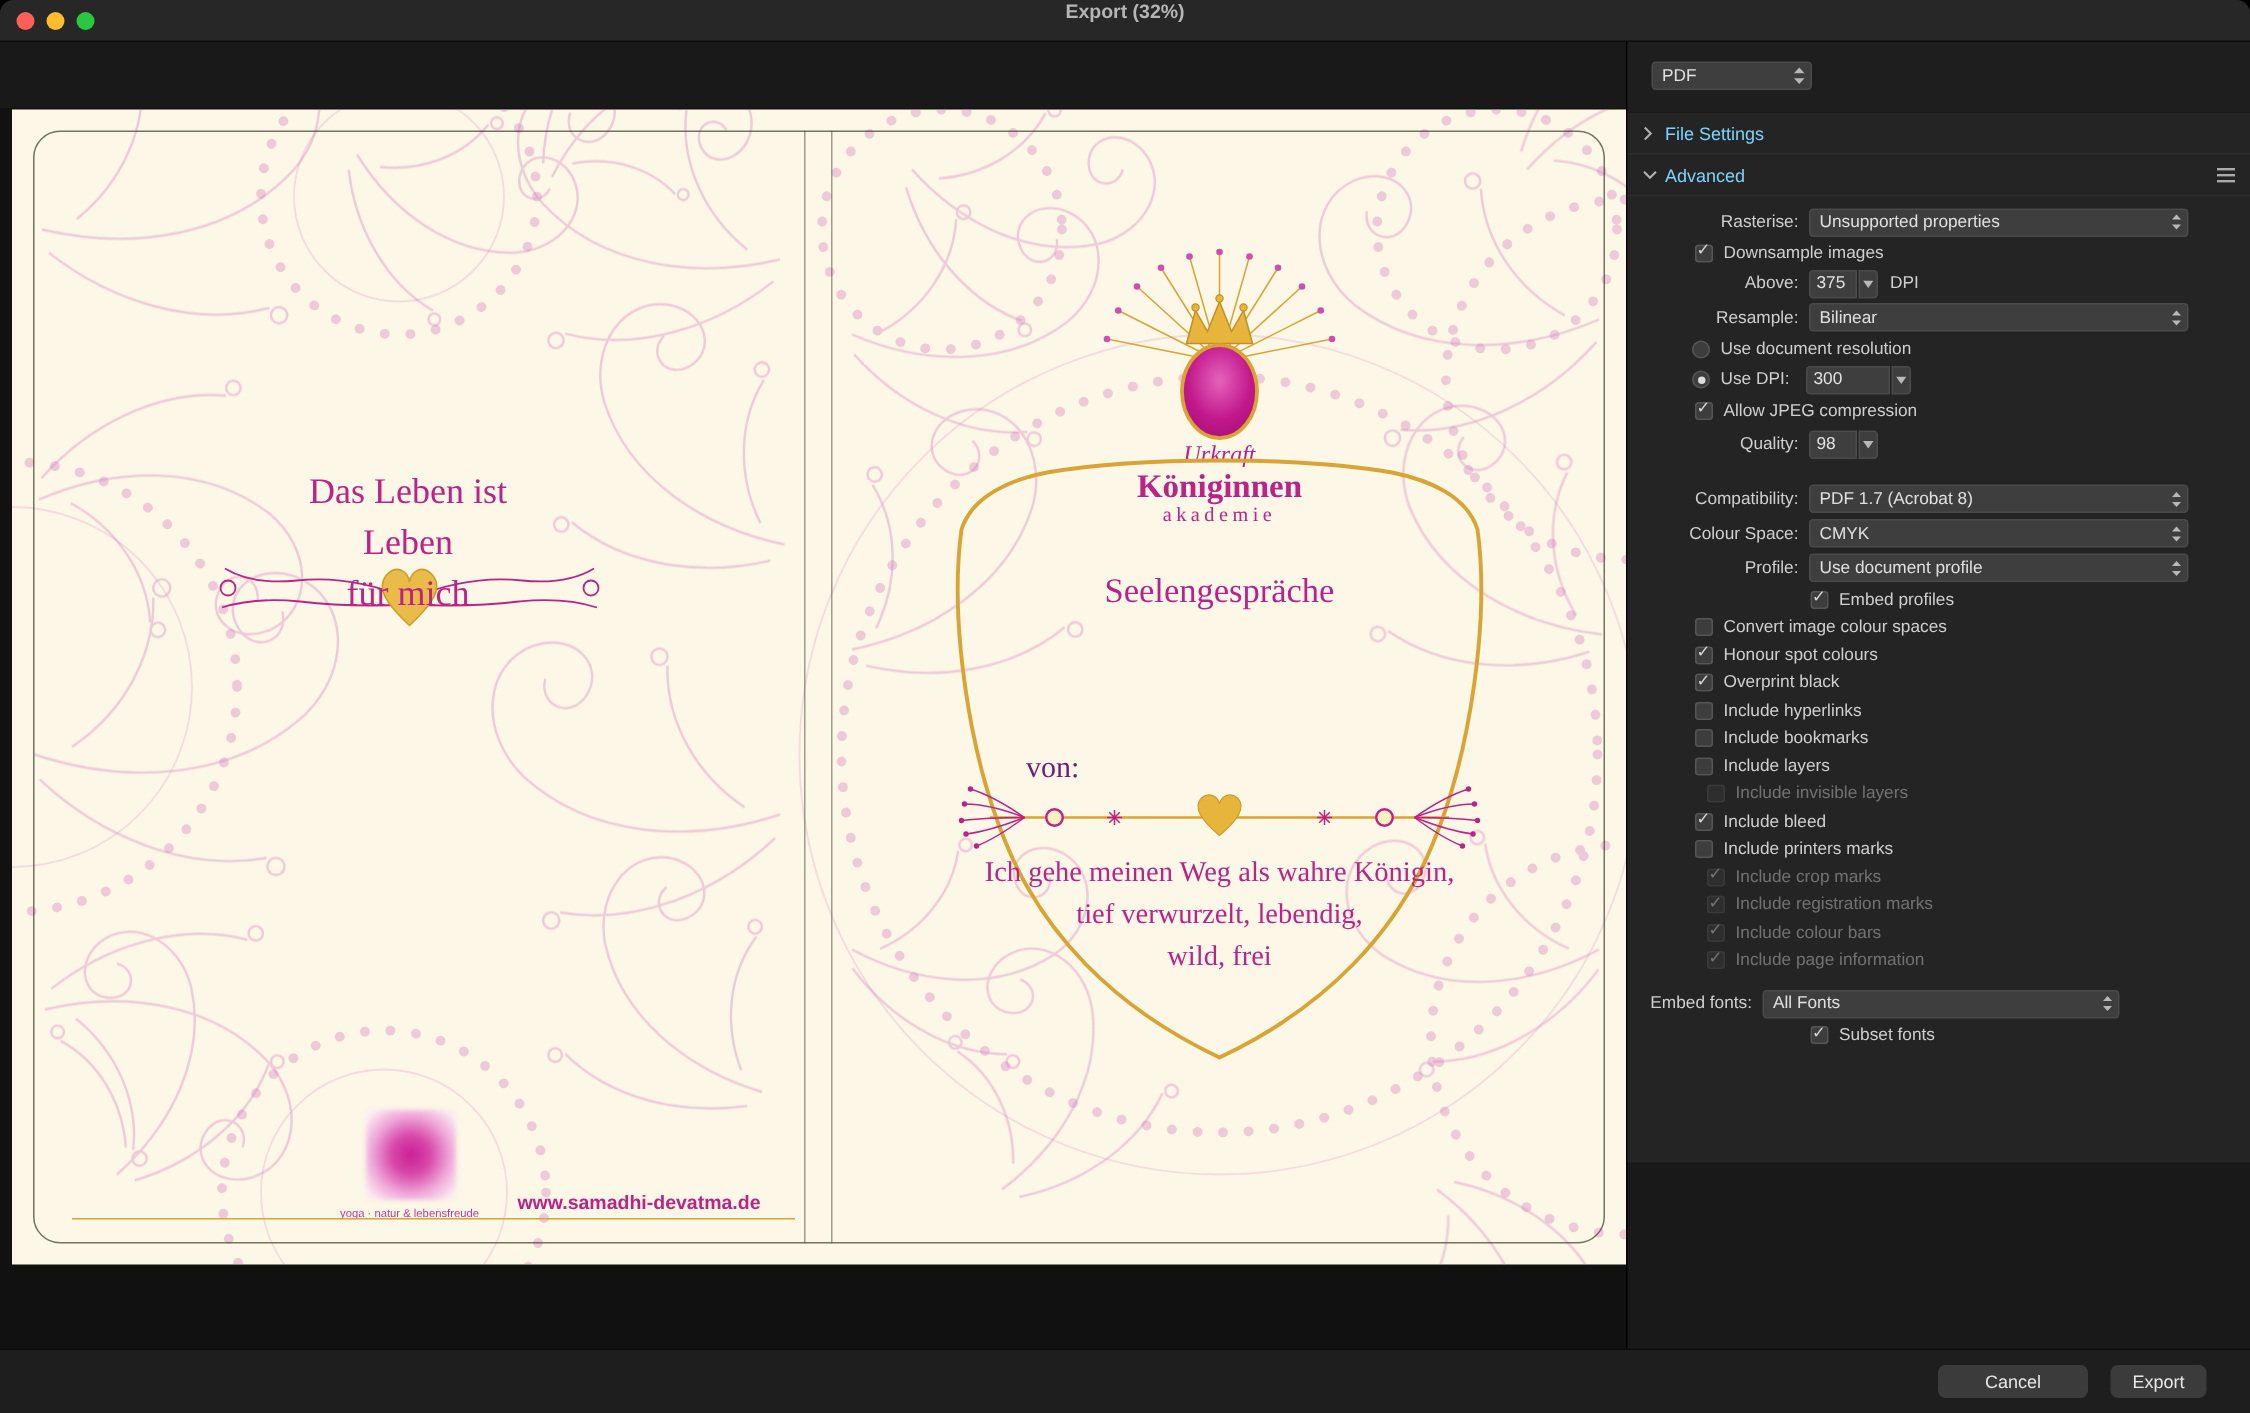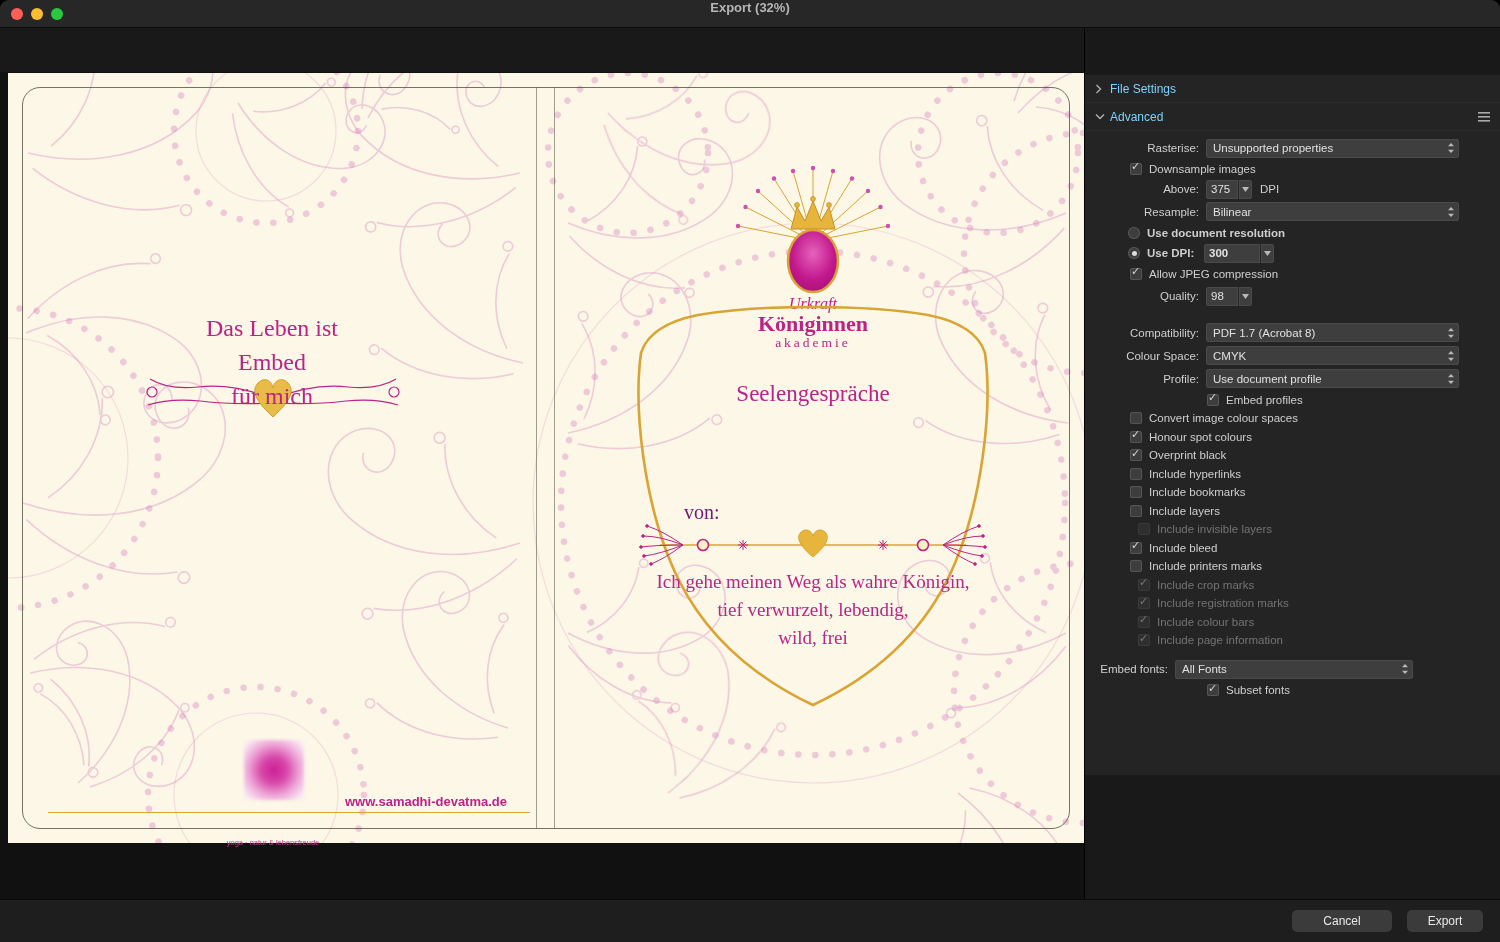--- a/index.html
+++ b/index.html
@@ -18,21 +18,21 @@
   .preview .topstrip{position:absolute;top:0;left:0;right:0;height:44px;background:#191919;}
   .document{position:absolute;left:8px;top:45px;width:1076px;height:770px;background:#fcf7e6;}
   .outline{position:absolute;left:14px;top:14px;right:14px;bottom:14px;border:1px solid rgba(70,70,52,.75);border-radius:18px;}
   .spine{position:absolute;top:14px;bottom:14px;width:1px;background:rgba(95,95,82,.6);}
   .spine.s1{left:528px}.spine.s2{left:546px}
   .ornaments{position:absolute;left:0;top:0;}
 
   .left-title{position:absolute;left:0;top:238px;width:528px;text-align:center;font-family:"Liberation Serif",serif;font-size:24px;line-height:34px;color:#bc2386;}
   .heart-orn{position:absolute;left:130px;top:292px;}
   .logo-blob{position:absolute;left:236px;top:667px;width:60px;height:60px;background:radial-gradient(circle,#cb1f96 0%,#d747a9 30%,#efa9d9 62%,#f9e8f3 88%,rgba(249,232,243,0) 100%);filter:blur(1.5px);}
-  .logo-tag{position:absolute;left:195px;top:731px;width:140px;text-align:center;font-size:7.5px;color:#c23b92;margin-top:34px;}
+  .logo-tag{position:absolute;left:195px;top:731px;width:140px;text-align:center;font-size:7.5px;color:#c23b92;}
   .goldline{position:absolute;left:40px;top:739px;width:482px;border-top:1.6px solid #d8a434;}
   .website{position:absolute;left:298px;top:721px;width:240px;text-align:center;font-size:13px;font-weight:bold;color:#bc2386;}
 
   .emblem{position:absolute;left:695px;top:88px;}
   .brand{position:absolute;left:695px;top:222px;width:220px;text-align:center;color:#bc2386;font-family:"Liberation Serif",serif;}
   .brand .b1{font-size:16px;font-style:italic;line-height:17px;}
   .brand .b2{font-size:22px;font-weight:bold;line-height:23px;}
   .brand .b3{font-size:13.5px;letter-spacing:3px;line-height:16px;}
   .shield-svg{position:absolute;left:615px;top:228px;}
   .shield-title{position:absolute;left:545px;top:308px;width:520px;text-align:center;font-family:"Liberation Serif",serif;font-size:23px;color:#b7238c;}
@@ -64,32 +64,32 @@
   .w30{width:32px}.w56{width:56px}
   .arrowbox{width:13px;height:19px;margin-left:1px;background:#3e3e3e;border-radius:0 3px 3px 0;box-shadow:inset 0 0 0 1px #4a4a4a;display:flex;align-items:center;justify-content:center;box-sizing:border-box;}
   .unit{margin-left:8px;color:#cfcfcf;}
 
   .check-row{display:flex;align-items:center;height:18.5px;padding-left:45px;}
   .check-row.h19{height:19px}.check-row.h21{height:21px}
   .check-row.ind1{padding-left:53px}
   .check-row.ind2{padding-left:122px}
   .checkbox{width:12px;height:12px;background:#3d3d3d;box-shadow:inset 0 0 0 1px #565656;border-radius:2.5px;margin-right:7px;position:relative;flex:none;}
   .checkbox.on::after{content:"\2713";position:absolute;left:1px;top:-2.5px;font-size:11px;color:#d8d8d8;}
-  .radio-row{display:flex;align-items:center;height:20px;padding-left:43px;font-weight:bold;}
+  .radio-row{display:flex;align-items:center;height:20px;padding-left:43px;}
   .radio{width:12px;height:12px;background:#3d3d3d;box-shadow:inset 0 0 0 1px #565656;border-radius:50%;margin-right:7px;position:relative;flex:none;}
   .radio.on::after{content:"";position:absolute;left:3.5px;top:3.5px;width:5px;height:5px;border-radius:50%;background:#dddddd;}
   .rl{width:57px;}
   .dim{opacity:.45;}
   .gap13{height:13px}.gap8{height:8px}
 
   
   .footerbar{position:absolute;left:0;right:0;bottom:0;height:42px;background:#1e1e1e;border-top:1px solid #0b0b0b;}
   .btn{position:absolute;top:10px;height:22px;background:#3b3b3b;border:none;border-radius:5px;color:#e8e8e8;font-size:12px;font-family:inherit;cursor:default;}
   .btn.cancel{left:1292px;width:100px;}
-  .btn.export{left:1407px;width:76px;}
+  .btn.export{left:1407px;width:64px;}
 </style>
 </head>
 <body>
 
 <div class="window">
 
   <div class="titlebar">
     <div class="traffic">
       <span class="tl red"></span>
       <span class="tl yellow"></span>
@@ -165,21 +165,21 @@
           <path d="M135,34 Q175,18 210,22 Q240,25 258,14"></path>
           <path d="M135,38 Q175,40 208,36 Q238,33 260,40"></path>
           <circle cx="14" cy="27" r="5"></circle>
           <circle cx="256" cy="27" r="5"></circle>
         </g>
         <path d="M135,52 C120,38 112,27 120,18 C127,11 134,16 135,23 C136,16 143,11 150,18 C158,27 150,38 135,52 Z" fill="#e9bc49" stroke="#d09a27" stroke-width="1"></path>
       </svg>
 
       <div class="left-title">
         <div>Das Leben ist</div>
-        <div>Embed</div>
+        <div>Leben</div>
         <div>für mich</div>
       </div>
 
       <div class="logo-blob"></div>
       <div class="logo-tag">yoga · natur &amp; lebensfreude</div>
       <div class="goldline"></div>
       <div class="website">www.samadhi-devatma.de</div>
 
       <svg class="emblem" width="220" height="138" viewBox="0 0 220 138">
         <defs>
@@ -265,20 +265,31 @@
 
       <div class="affirm">
         <div>Ich gehe meinen Weg als wahre Königin,</div>
         <div>tief verwurzelt, lebendig,</div>
         <div>wild, frei</div>
       </div>
     </div>
   </div>
 
   <div class="panel">
+    <div class="panel-top">
+      <div class="dd fmt">
+        <span class="ddv">PDF</span>
+        <span class="spin">
+          <svg width="9" height="13">
+              <path d="M4.5,1 L8,4.8 H1 Z" fill="#b8b8b8"></path>
+              <path d="M4.5,12 L1,8.2 H8 Z" fill="#b8b8b8"></path>
+            </svg>
+        </span>
+      </div>
+    </div>
 
     <div class="settings">
       <div class="sec">
         <span class="chev">
           <svg width="7" height="10">
               <path d="M1.5,1 L5.5,5 L1.5,9" stroke="#b0b0b0" stroke-width="1.4" fill="none"></path>
             </svg>
         </span>
         <span>File Settings</span>
       </div>

